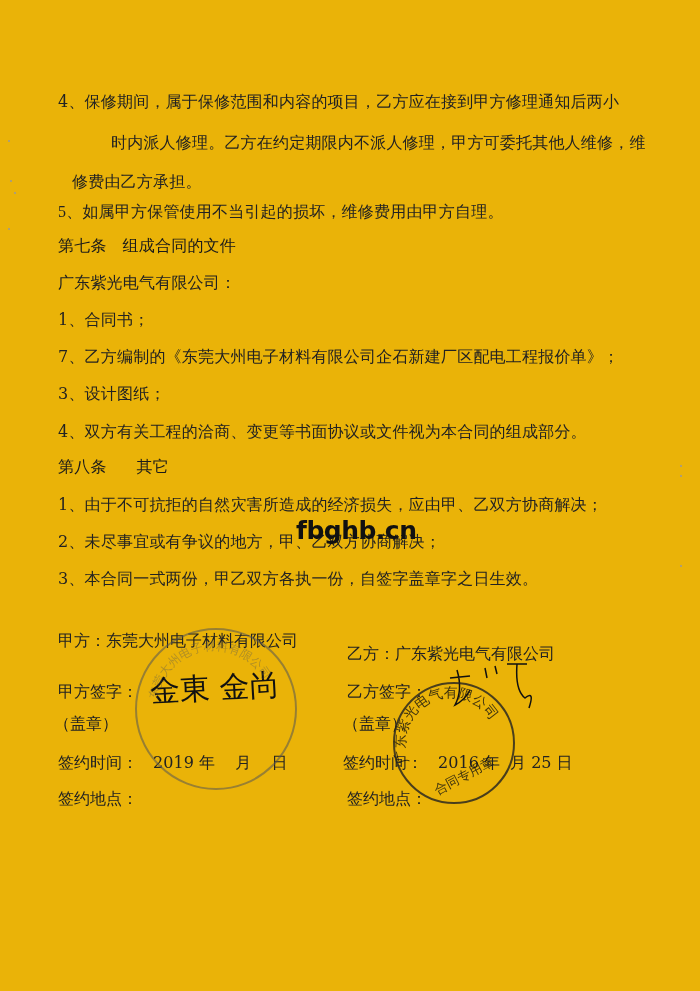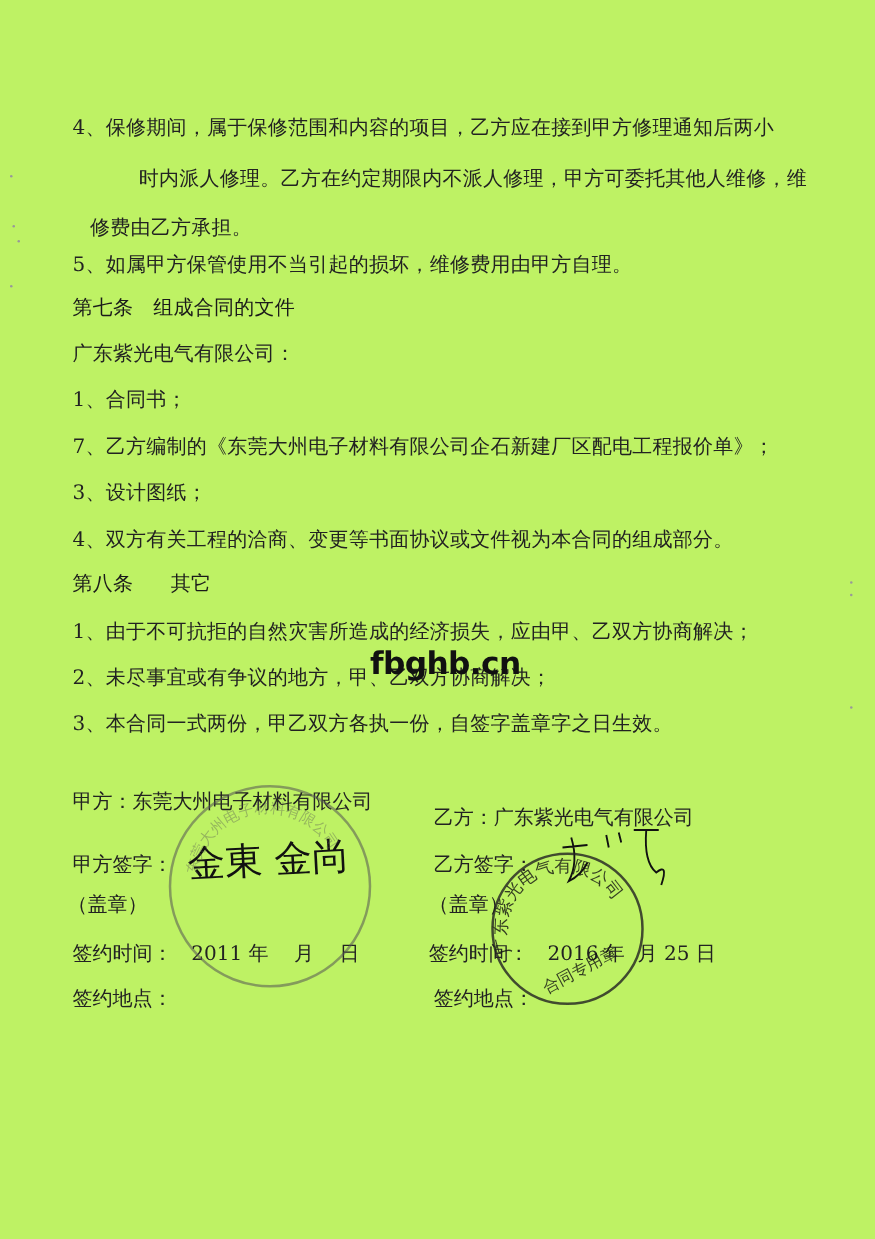--- a/index.html
+++ b/index.html
@@ -11,21 +11,21 @@
       width: 700px;
       height: 991px;
       position: relative;
       overflow: hidden;
       font-family: "DejaVu Serif", "Liberation Serif", serif;
       color: #1a1a1a;
     }
     .page {
       position: absolute;
       inset: 0;
-      background: #bef264;
+      background: #eab308;
     }
     .line {
       position: absolute;
       left: 58px;
       font-size: 16px;
       line-height: 20px;
       white-space: nowrap;
       letter-spacing: 0.2px;
       color: #222;
     }
@@ -80,21 +80,21 @@
   </style>
 </head>
 <body>
 
 <div class="page">
 
   <div class="line" style="top:92px;">4、保修期间，属于保修范围和内容的项目，乙方应在接到甲方修理通知后两小</div>
   <div class="line indent" style="top:133px;margin-left:39px;">时内派人修理。乙方在约定期限内不派人修理，甲方可委托其他人维修，维</div>
   <div class="line indent" style="top:172px;">修费由乙方承担。</div>
 
-  <div class="line" style="top:202px;">5、如属甲方保管使用不当引起的损坏，维修费用由甲方自理。</div>
+  <div class="line" style="top:202px;font-family:Liberation Serif, serif;">5、如属甲方保管使用不当引起的损坏，维修费用由甲方自理。</div>
 
   <div class="line heading" style="top:236px;">
     <span>第七条</span><span class="gap"></span><span>组成合同的文件</span>
   </div>
   <div class="line" style="top:273px;">广东紫光电气有限公司：</div>
   <div class="line" style="top:310px;">1、合同书；</div>
   <div class="line" style="top:347px;">7、乙方编制的《东莞大州电子材料有限公司企石新建厂区配电工程报价单》；</div>
   <div class="line" style="top:384px;">3、设计图纸；</div>
   <div class="line" style="top:422px;">4、双方有关工程的洽商、变更等书面协议或文件视为本合同的组成部分。</div>
 
@@ -106,21 +106,21 @@
   <div class="line" style="top:569px;">3、本合同一式两份，甲乙双方各执一份，自签字盖章字之日生效。</div>
 
   <div class="watermark">fbghb.cn</div>
 
   <div class="sig-label" style="left:58px; top:631px;">甲方：东莞大州电子材料有限公司</div>
   <div class="sig-label" style="left:58px; top:682px;">甲方签字：</div>
   <div class="handwriting" style="left:150px; top:668px; font-size:30px; transform:rotate(-3deg);">金東 金尚</div>
   <div class="sig-label" style="left:54px; top:714px;">（盖章）</div>
   <div class="sig-label" style="left:58px; top:753px;">
     <span>签约时间：</span>
-    <span style="margin-left:10px; white-space:pre;">2011 年    月    日</span>
+    <span style="margin-left:10px; white-space:pre;">2019 年    月    日</span>
   </div>
   <div class="sig-label" style="left:58px; top:789px;">签约地点：</div>
 
   <div class="stamp stamp-a">
     <svg width="158" height="158" viewBox="0 0 158 158" style="position:absolute; left:-2px; top:-2px;">
       <defs>
         <path id="arcA" d="M 22 79 A 57 57 0 1 1 136 79"></path>
       </defs>
       <text font-size="12" fill="#555" opacity="0.7" font-family="DejaVu Serif, serif">
         <textPath href="#arcA" startOffset="4%">东莞大州电子材料有限公司</textPath>

